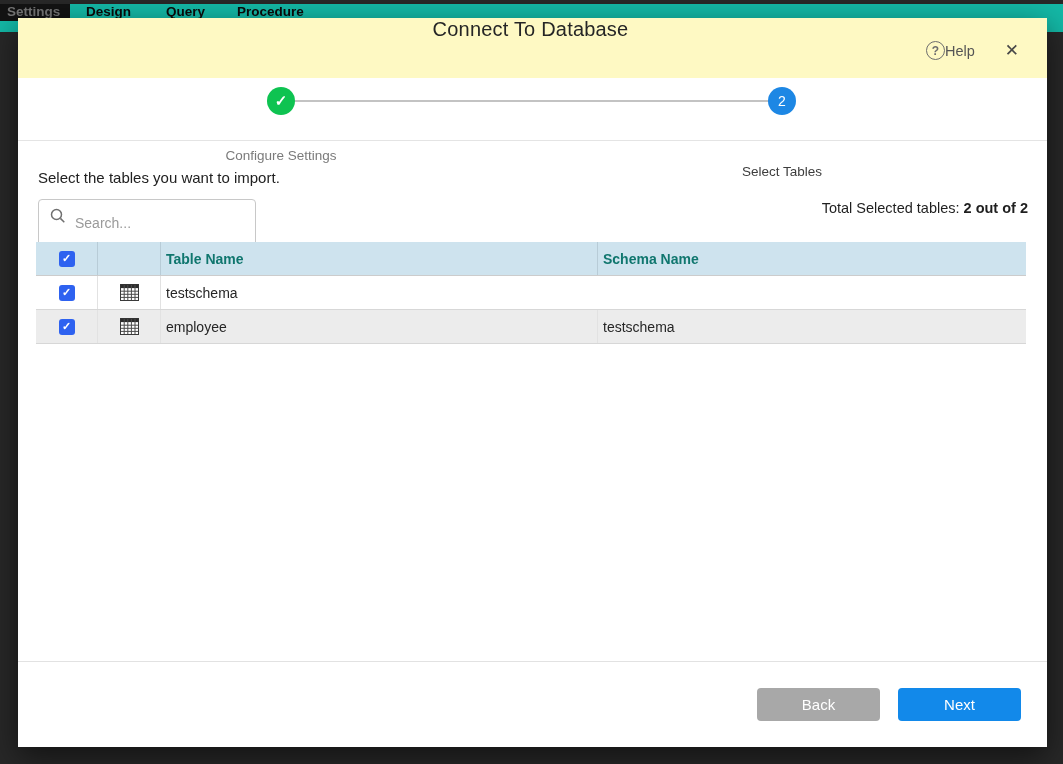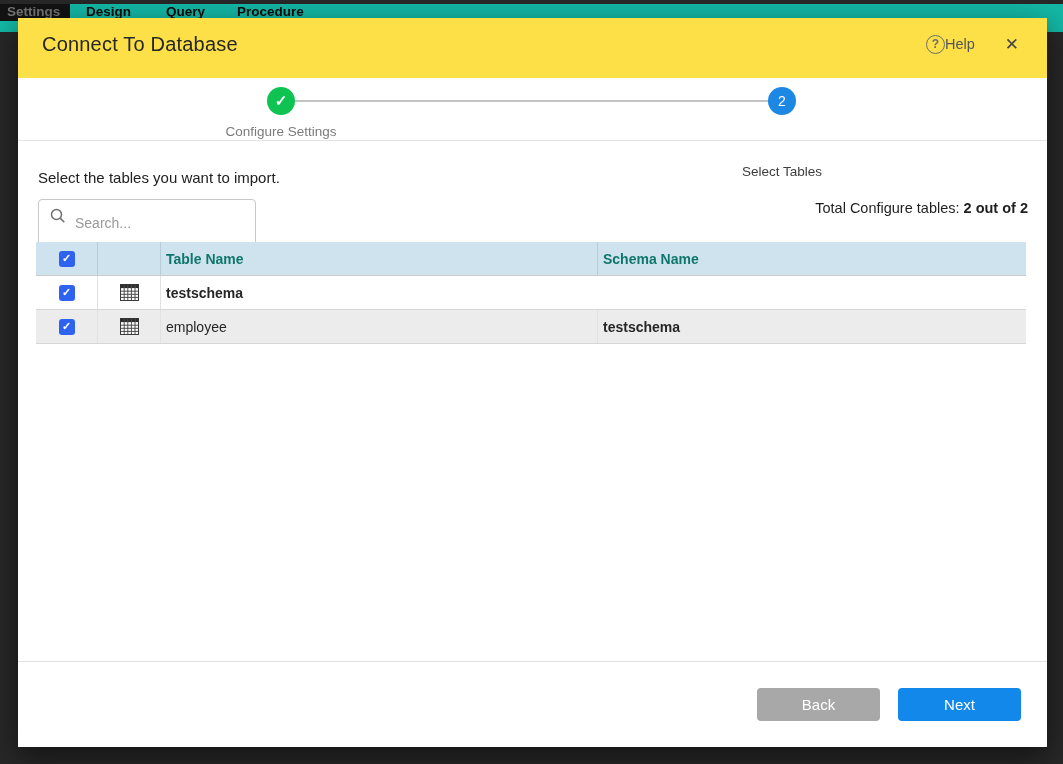--- a/index.html
+++ b/index.html
@@ -24,23 +24,24 @@
   }
 
   
   .modal {
     position: absolute; left: 18px; top: 18px; width: 1029px; height: 729px;
     background: #ffffff;
     box-shadow: 0 10px 30px rgba(0,0,0,0.55);
   }
 
   .modal-header {
-    height: 60px; background: #fde047;
+    height: 60px; background: #fef9c3;
     display: flex; align-items: center;
     padding: 0 28px 8px 24px;
+    flex-direction: column;
   }
   .modal-title { font-size: 20px; color: #262626; letter-spacing: .2px; }
   .header-right { margin-left: auto; display: flex; align-items: center; }
   .help-group { display: flex; align-items: center; cursor: pointer; }
   .help-circle {
     width: 19px; height: 19px; border: 1.5px solid #6d6d6d; border-radius: 50%;
     display: flex; align-items: center; justify-content: center;
     font-size: 12px; color: #6d6d6d; font-weight: 600;
   }
   .help-text { font-size: 14.5px; color: #555; }
@@ -52,21 +53,21 @@
   .stepper { position: relative; height: 63px; border-bottom: 1px solid #e4e4e4; background: #fff; }
   .connector { position: absolute; left: 263px; top: 22px; width: 501px; height: 2px; background: #c3c3c3; }
   .step-circle {
     position: absolute; top: 9px; width: 28px; height: 28px; border-radius: 50%;
     display: flex; align-items: center; justify-content: center;
     color: #fff; font-size: 14px; z-index: 2;
   }
   .step1-circle { left: 249px; background: #0ec351; font-weight: 700; font-size: 15px; }
   .step2-circle { left: 750px; background: #1d87e4; }
   .step-label { position: absolute; top: 46px; width: 220px; text-align: center; font-size: 13.5px; }
-  .step1-label { left: 153px; color: #7b7b7b; }
+  .step1-label { left: 153px; color: #7b7b7b; margin-top: 24px; }
   .step2-label { left: 654px; color: #3d3d3d; margin-top: 40px; }
 
   
   .instruction { position: absolute; left: 20px; top: 151px; font-size: 15px; color: #212121; }
 
   .search-box {
     position: absolute; left: 20px; top: 181px; width: 218px; height: 48px;
     border: 1px solid #c8c8c8; border-radius: 4px; background: #fff;
   }
   .search-box svg { position: absolute; left: 11px; top: 8px; }
@@ -86,21 +87,21 @@
   
   .tbl { position: absolute; left: 18px; top: 224px; width: 990px; }
   .tbl-row { display: flex; height: 34px; align-items: stretch; }
   .tbl-header { background: #cee3ee; border-bottom: 1px solid #cccccc; }
   .tbl-header .cell { border-right: 1px solid #b8ccd7; }
   .tbl-body-row { border-bottom: 1px solid #d7d7d7; }
   .tbl-body-row .cell { border-right: 1px solid #e2e2e2; }
   .row-even { background: #ffffff; }
   .row-odd { background: #ececec; }
   .cell { display: flex; align-items: center; }
-  .cell:last-child { border-right: none !important; font-weight: bold; }
+  .cell:last-child { border-right: none !important; }
   .c-check { width: 62px; justify-content: center; }
   .c-icon  { width: 63px; justify-content: center; }
   .c-table { width: 437px; padding-left: 5px; }
   .c-schema { flex: 1; padding-left: 5px; }
   .tbl-header .c-table, .tbl-header .c-schema { font-weight: 700; font-size: 14px; color: #0f766e; }
   .tbl-body-row .c-table, .tbl-body-row .c-schema { font-size: 14px; color: #262626; }
 
   .checkbox {
     width: 16px; height: 16px; border-radius: 3px; background: #2e62f0;
     display: flex; align-items: center; justify-content: center;
@@ -151,21 +152,21 @@
   <div class="instruction">Select the tables you want to import.</div>
 
   <div class="search-box">
     <svg width="16" height="16" viewBox="0 0 16 16">
       <circle cx="6.5" cy="6.5" r="5" fill="none" stroke="#6f6f6f" stroke-width="1.5"></circle>
       <line x1="10.4" y1="10.4" x2="14.3" y2="14.3" stroke="#6f6f6f" stroke-width="1.5"></line>
     </svg>
     <input type="text" placeholder="Search..." style="">
   </div>
 
-  <div class="total-selected"><span>Total Configure tables: </span><b>2 out of 2</b></div>
+  <div class="total-selected"><span>Total Selected tables: </span><b>2 out of 2</b></div>
 
   <div class="tbl">
 
     <div class="tbl-row tbl-header">
       <div class="cell c-check">
         <span class="checkbox">✓</span>
       </div>
       <div class="cell c-icon"></div>
       <div class="cell c-table">Table Name</div>
       <div class="cell c-schema">Schema Name</div>

